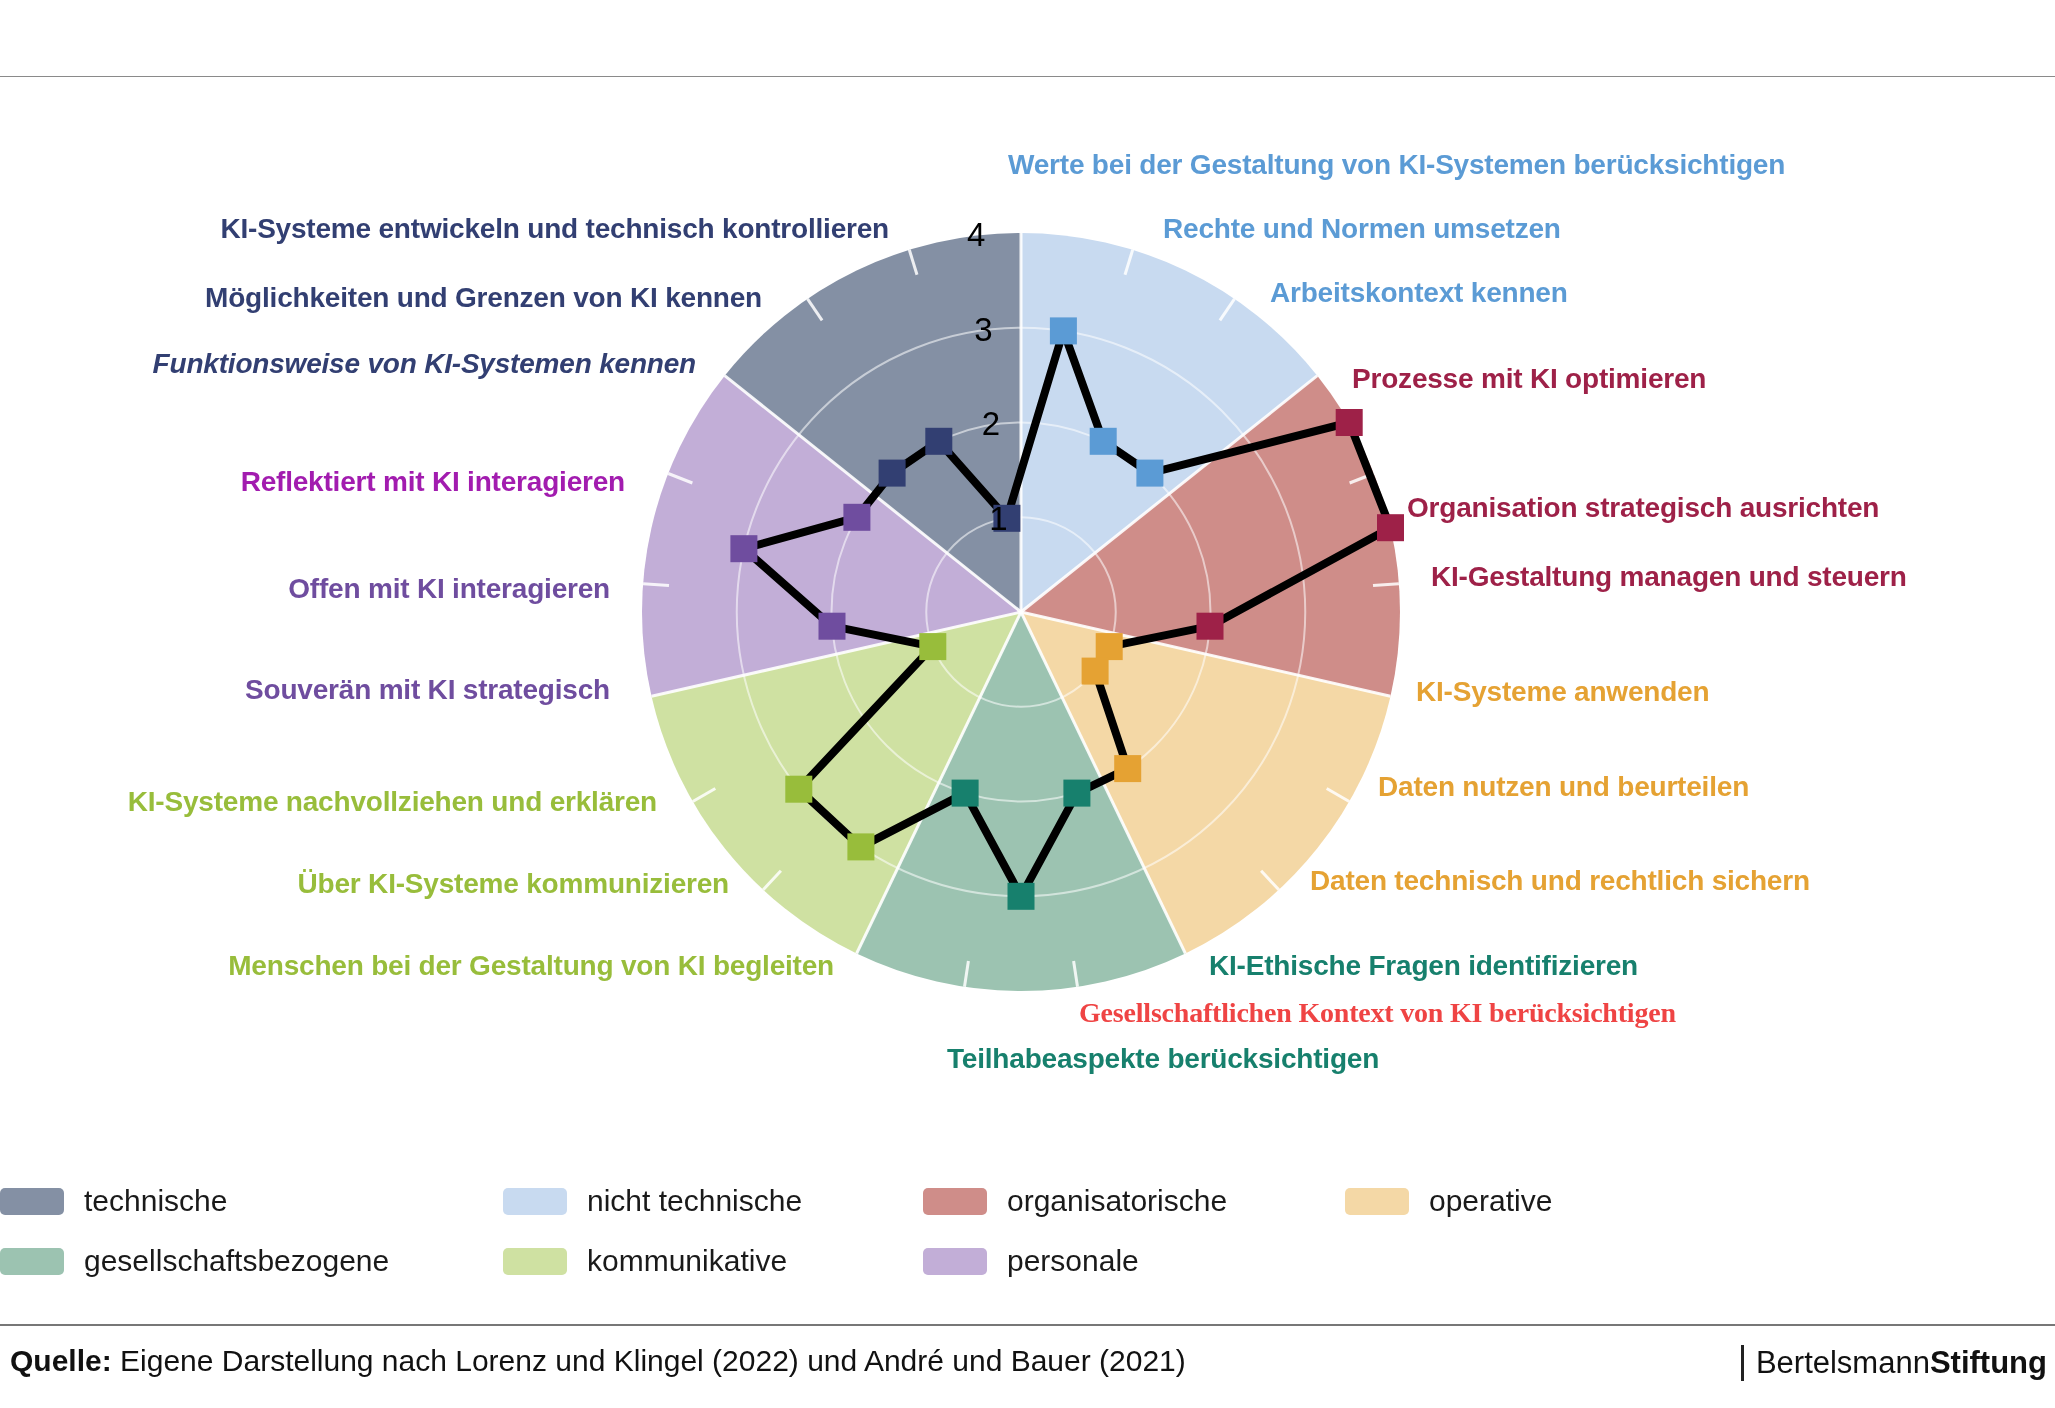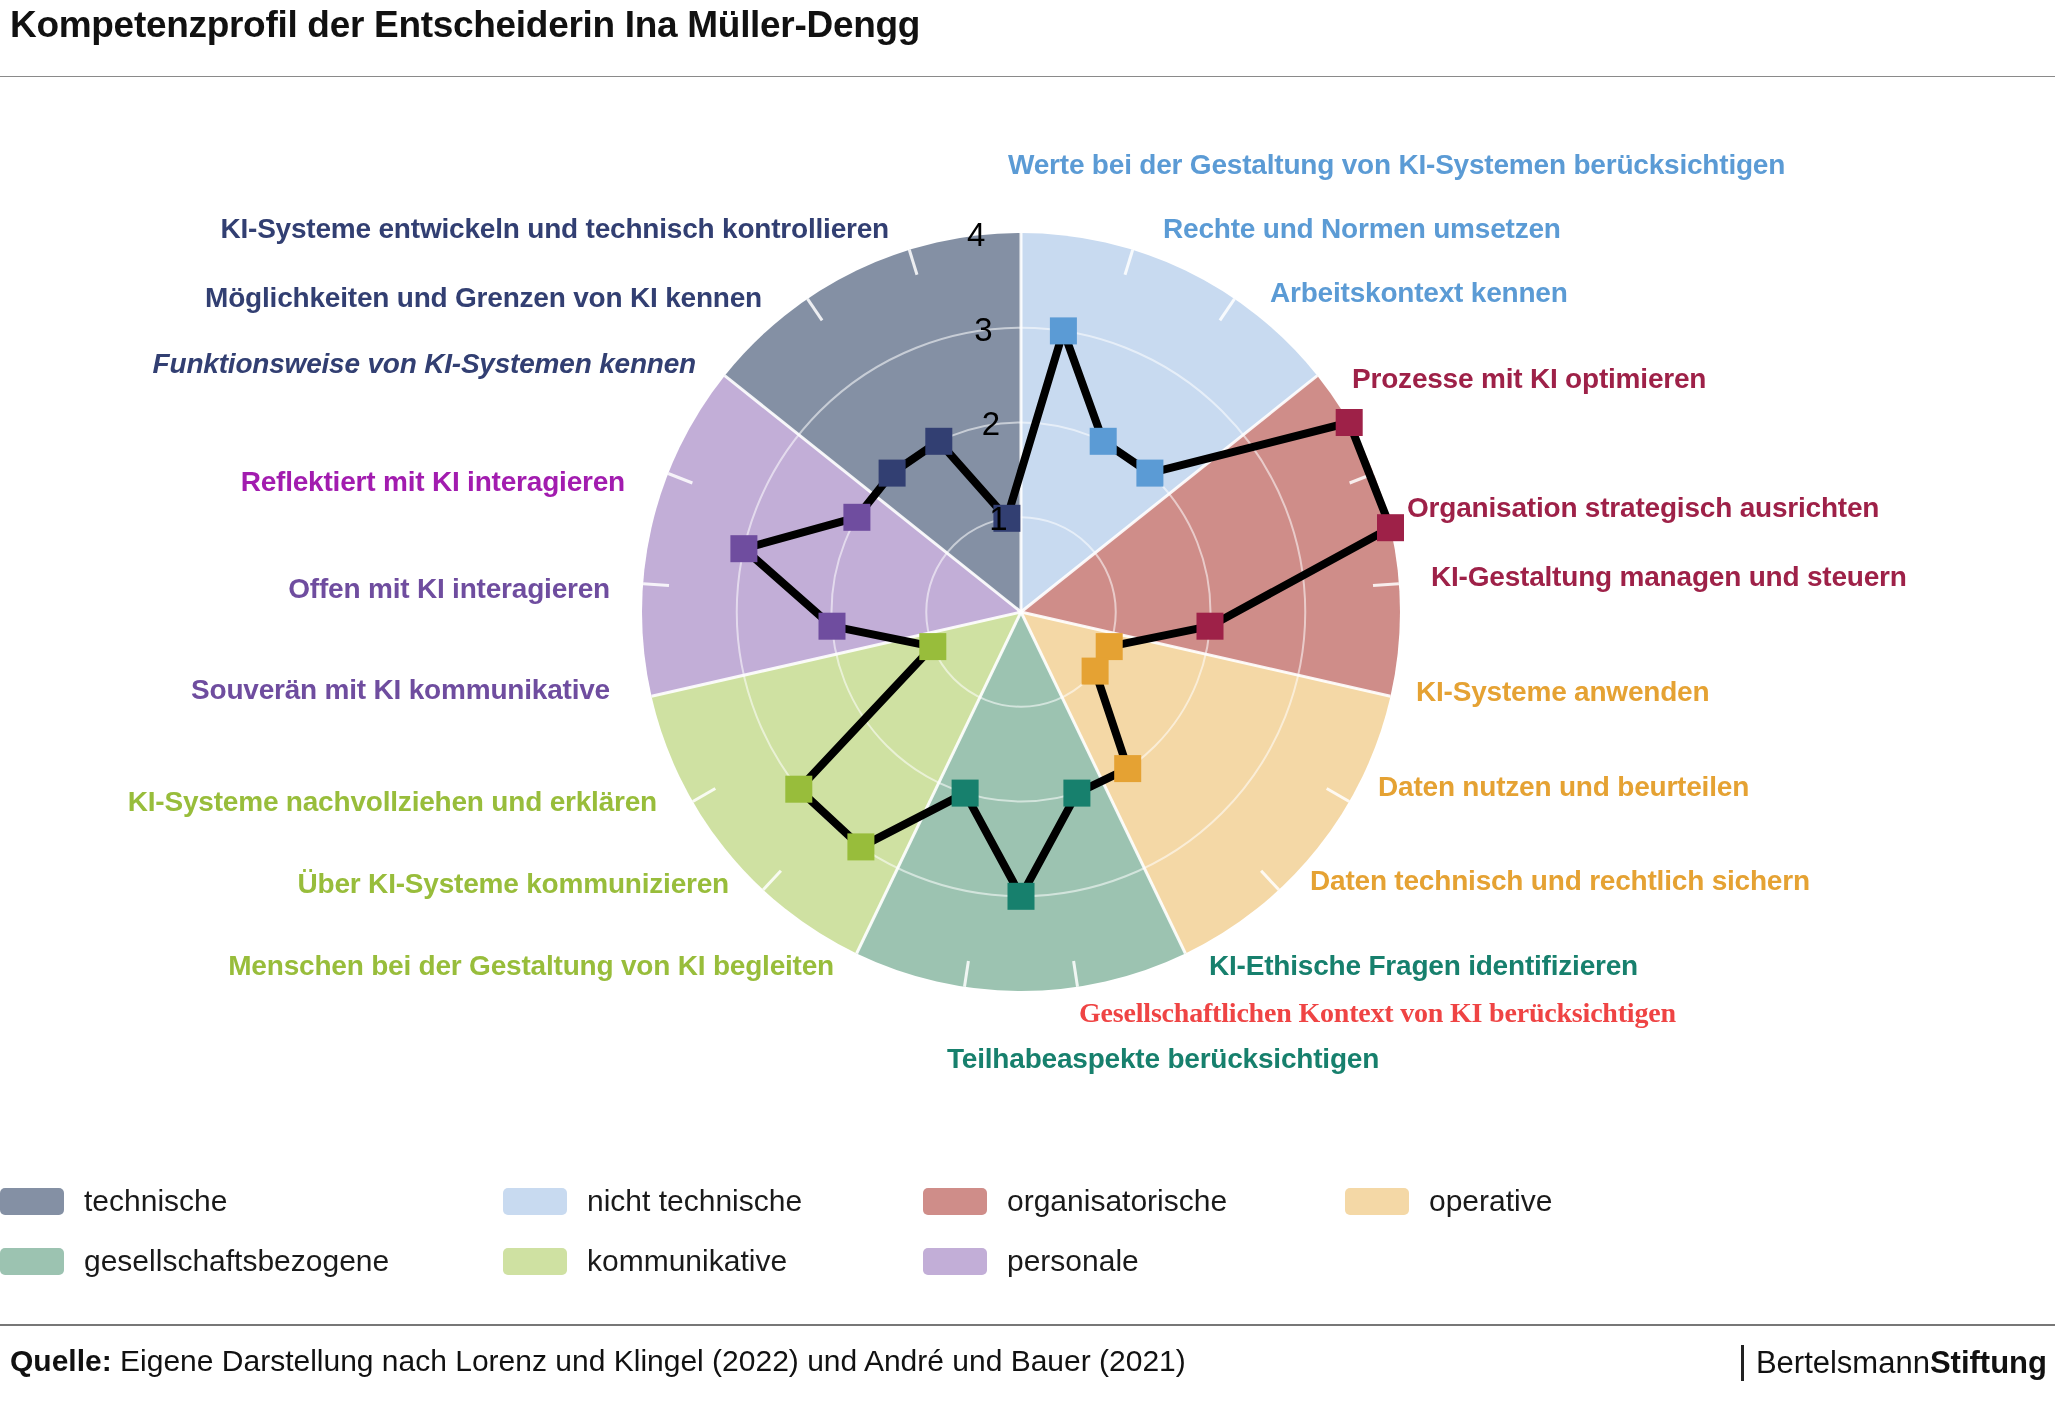--- a/index.html
+++ b/index.html
@@ -28,21 +28,20 @@
   #brand{position:absolute;right:8px;top:0;display:flex;align-items:center;height:50px;}
   #brand-divider{width:3px;height:36px;background:#222;margin-right:12px;}
   .brand-regular{font-size:31px;color:#111;font-weight:400;}
   .brand-bold{font-size:31px;color:#111;font-weight:700;}
 </style>
 </head>
 <body>
 
 <div id="page">
 
-  <h1 id="page-title">Kompetenzprofil der Entscheiderin Ina Müller-Dengg</h1>
   <div id="title-rule"></div>
 
   <div id="chart-area">
     <svg id="radar-svg" width="2055" height="1408" viewBox="0 0 2055 1408">
         <path d="M 1021 612 L 1021.0 233.0 A 379 379 0 0 1 1317.3 375.7 Z" fill="#c8daf0"></path>
         <path d="M 1021 612 L 1317.3 375.7 A 379 379 0 0 1 1390.5 696.3 Z" fill="#cf8d89"></path>
         <path d="M 1021 612 L 1390.5 696.3 A 379 379 0 0 1 1185.4 953.5 Z" fill="#f4d8a6"></path>
         <path d="M 1021 612 L 1185.4 953.5 A 379 379 0 0 1 856.6 953.5 Z" fill="#9cc3b1"></path>
         <path d="M 1021 612 L 856.6 953.5 A 379 379 0 0 1 651.5 696.3 Z" fill="#cfe1a2"></path>
         <path d="M 1021 612 L 651.5 696.3 A 379 379 0 0 1 724.7 375.7 Z" fill="#c2aed7"></path>
@@ -107,21 +106,21 @@
         <div class="spoke-label" style="color: rgb(158, 33, 72); left: 1431px; top: 577px;">KI-Gestaltung managen und steuern</div>
         <div class="spoke-label" style="color: rgb(229, 162, 51); left: 1416px; top: 692px; text-align: right;">KI-Systeme anwenden</div>
         <div class="spoke-label" style="color: rgb(229, 162, 51); left: 1378px; top: 787px;">Daten nutzen und beurteilen</div>
         <div class="spoke-label" style="color: rgb(229, 162, 51); left: 1310px; top: 881px;">Daten technisch und rechtlich sichern</div>
         <div class="spoke-label" style="color: rgb(23, 128, 109); left: 1209px; top: 966px;">KI-Ethische Fragen identifizieren</div>
         <div class="spoke-label" style="color: #ef4444; left: 1079px; top: 1013px; font-family: Liberation Serif, serif;">Gesellschaftlichen Kontext von KI berücksichtigen</div>
         <div class="spoke-label" style="color: rgb(23, 128, 109); left: 947px; top: 1059px;">Teilhabeaspekte berücksichtigen</div>
         <div class="spoke-label" style="color: rgb(152, 189, 59); right: 1221px; top: 966px;">Menschen bei der Gestaltung von KI begleiten</div>
         <div class="spoke-label" style="color: rgb(152, 189, 59); right: 1326px; top: 884px;">Über KI-Systeme kommunizieren</div>
         <div class="spoke-label" style="color: rgb(152, 189, 59); right: 1398px; top: 802px;">KI-Systeme nachvollziehen und erklären</div>
-        <div class="spoke-label" style="color: rgb(111, 77, 159); right: 1445px; top: 690px;">Souverän mit KI kommunikative</div>
+        <div class="spoke-label" style="color: rgb(111, 77, 159); right: 1445px; top: 690px;">Souverän mit KI strategisch</div>
         <div class="spoke-label" style="color: rgb(111, 77, 159); right: 1445px; top: 589px;">Offen mit KI interagieren</div>
         <div class="spoke-label" style="color: #a21caf; right: 1430px; top: 482px;">Reflektiert mit KI interagieren</div>
         <div class="spoke-label" style="color: rgb(50, 63, 114); right: 1359px; top: 364px; font-style: italic;">Funktionsweise von KI-Systemen kennen</div>
         <div class="spoke-label" style="color: rgb(50, 63, 114); right: 1293px; top: 298px;">Möglichkeiten und Grenzen von KI kennen</div>
         <div class="spoke-label" style="color: rgb(50, 63, 114); right: 1166px; top: 229px;">KI-Systeme entwickeln und technisch kontrollieren</div>
       </div>
   </div>
 
   <div id="legend-row-1" class="legend-row">
       <div class="legend-item" style="left: 0px;">

